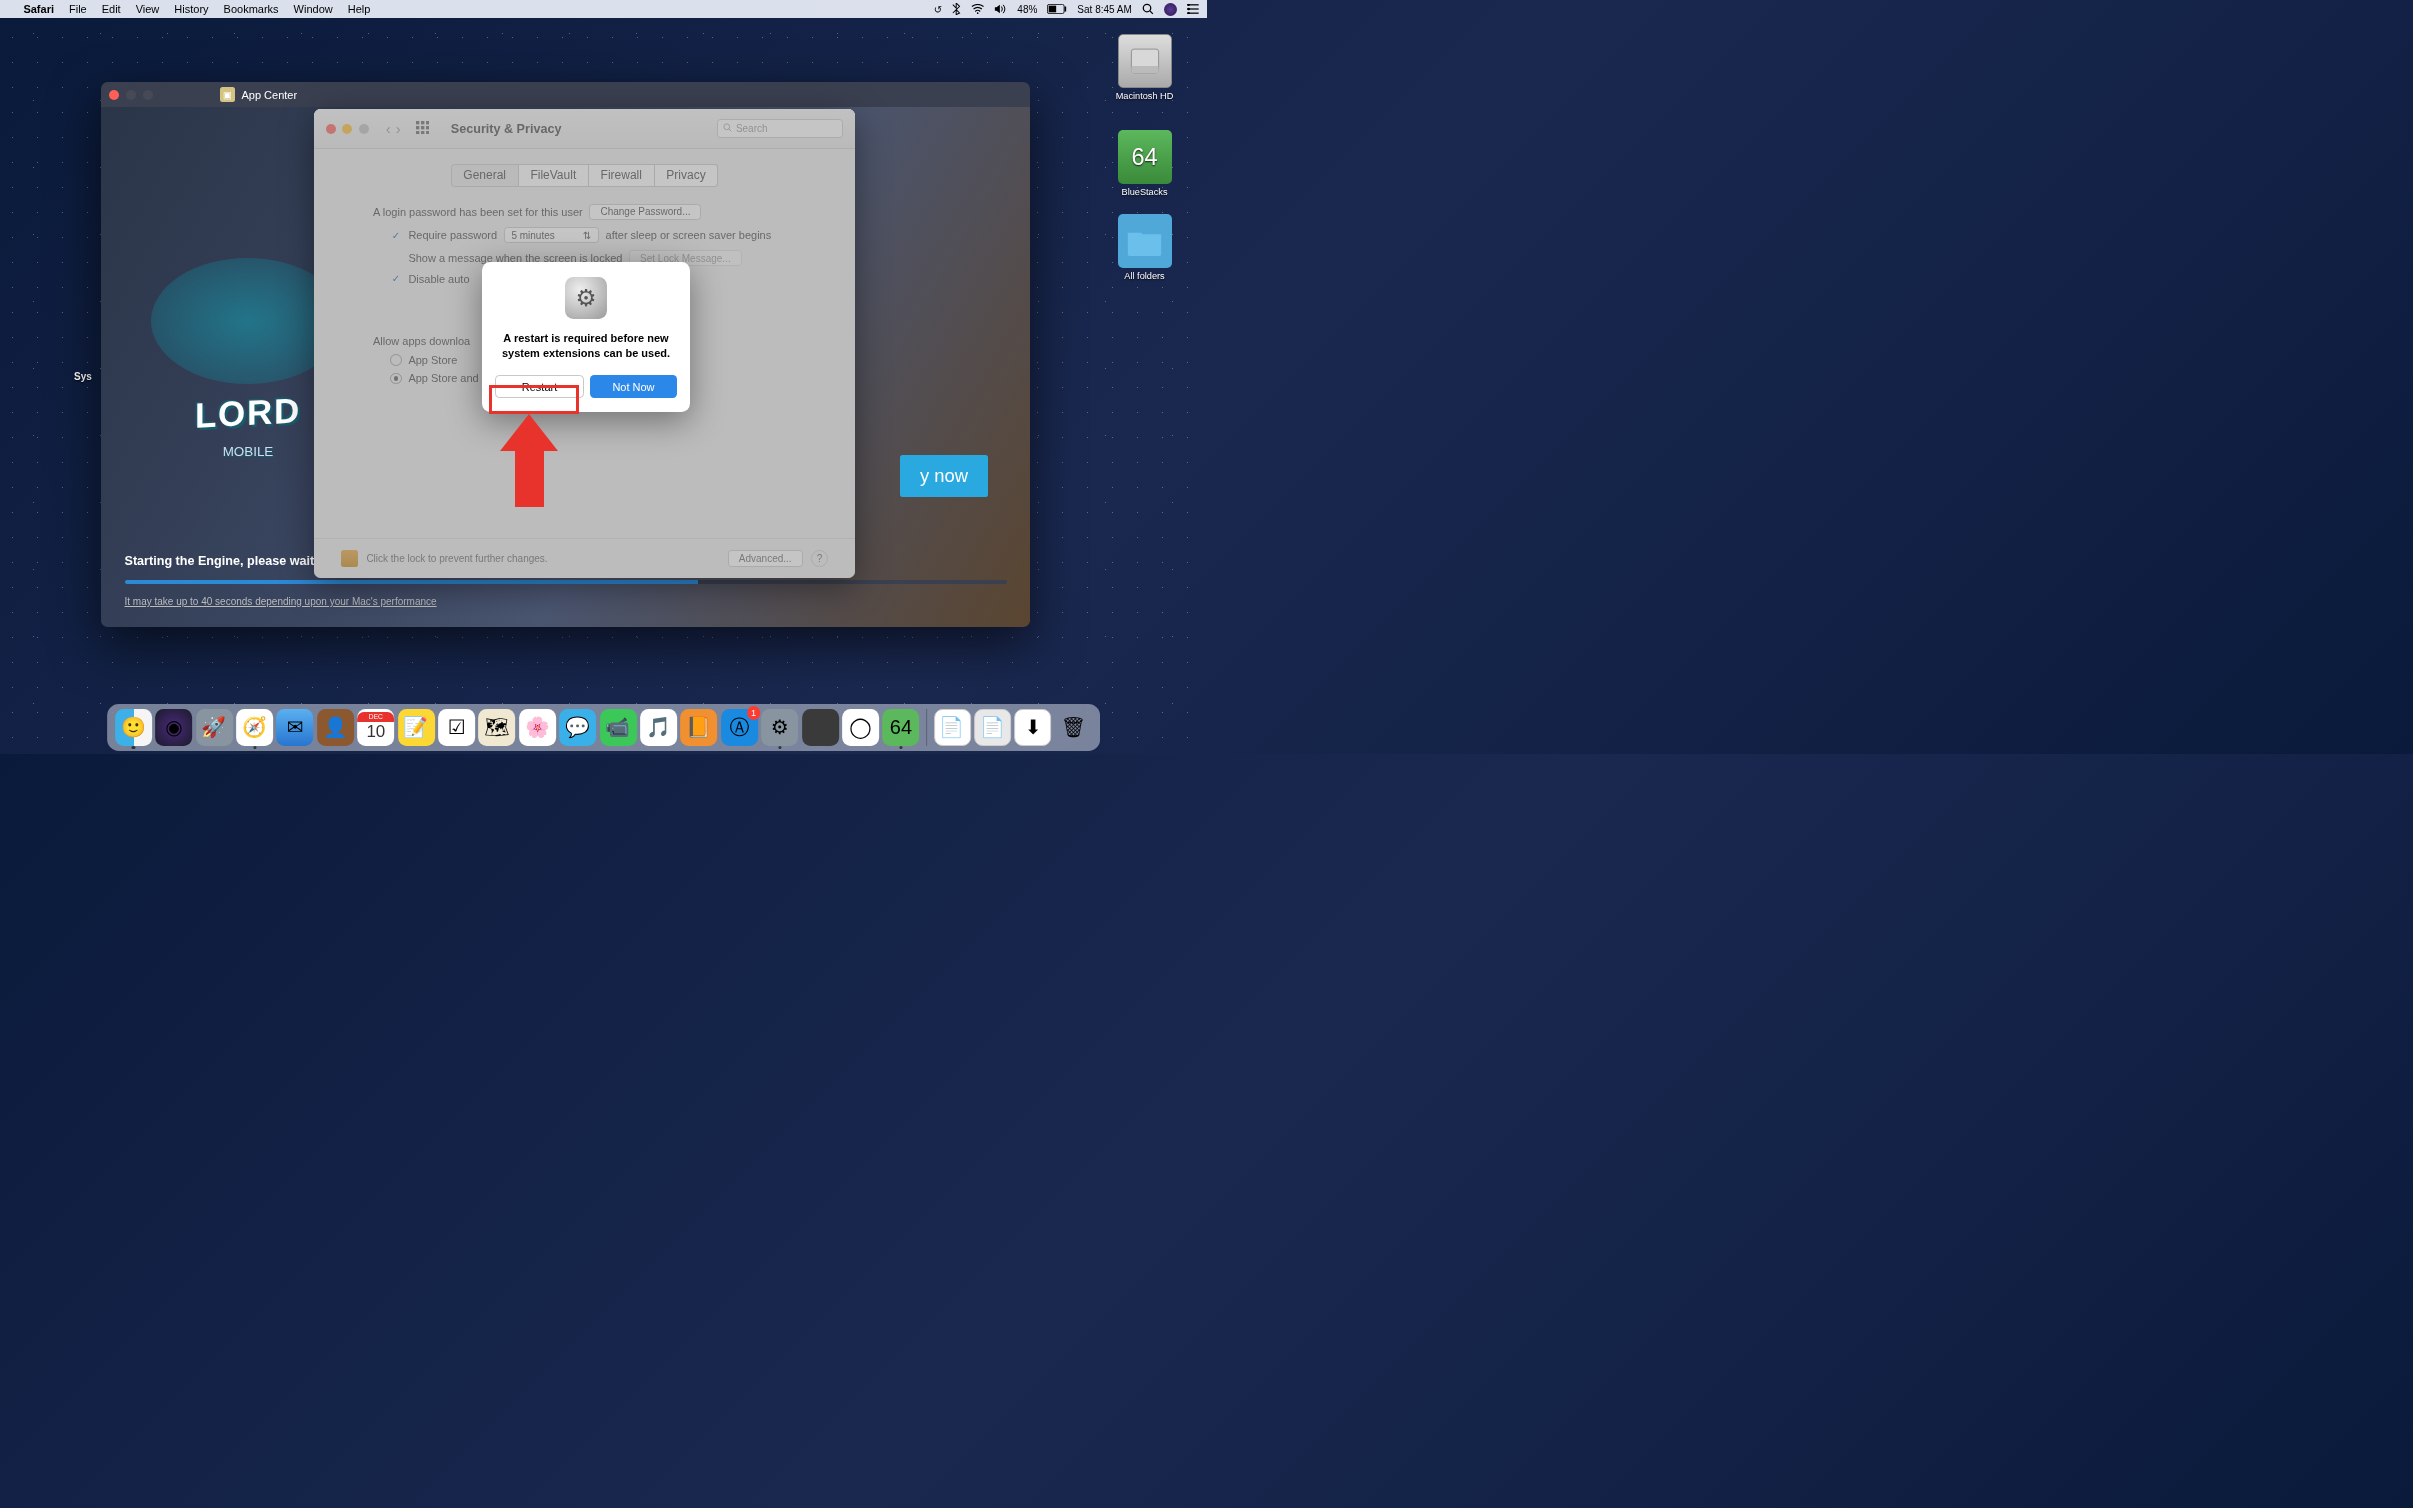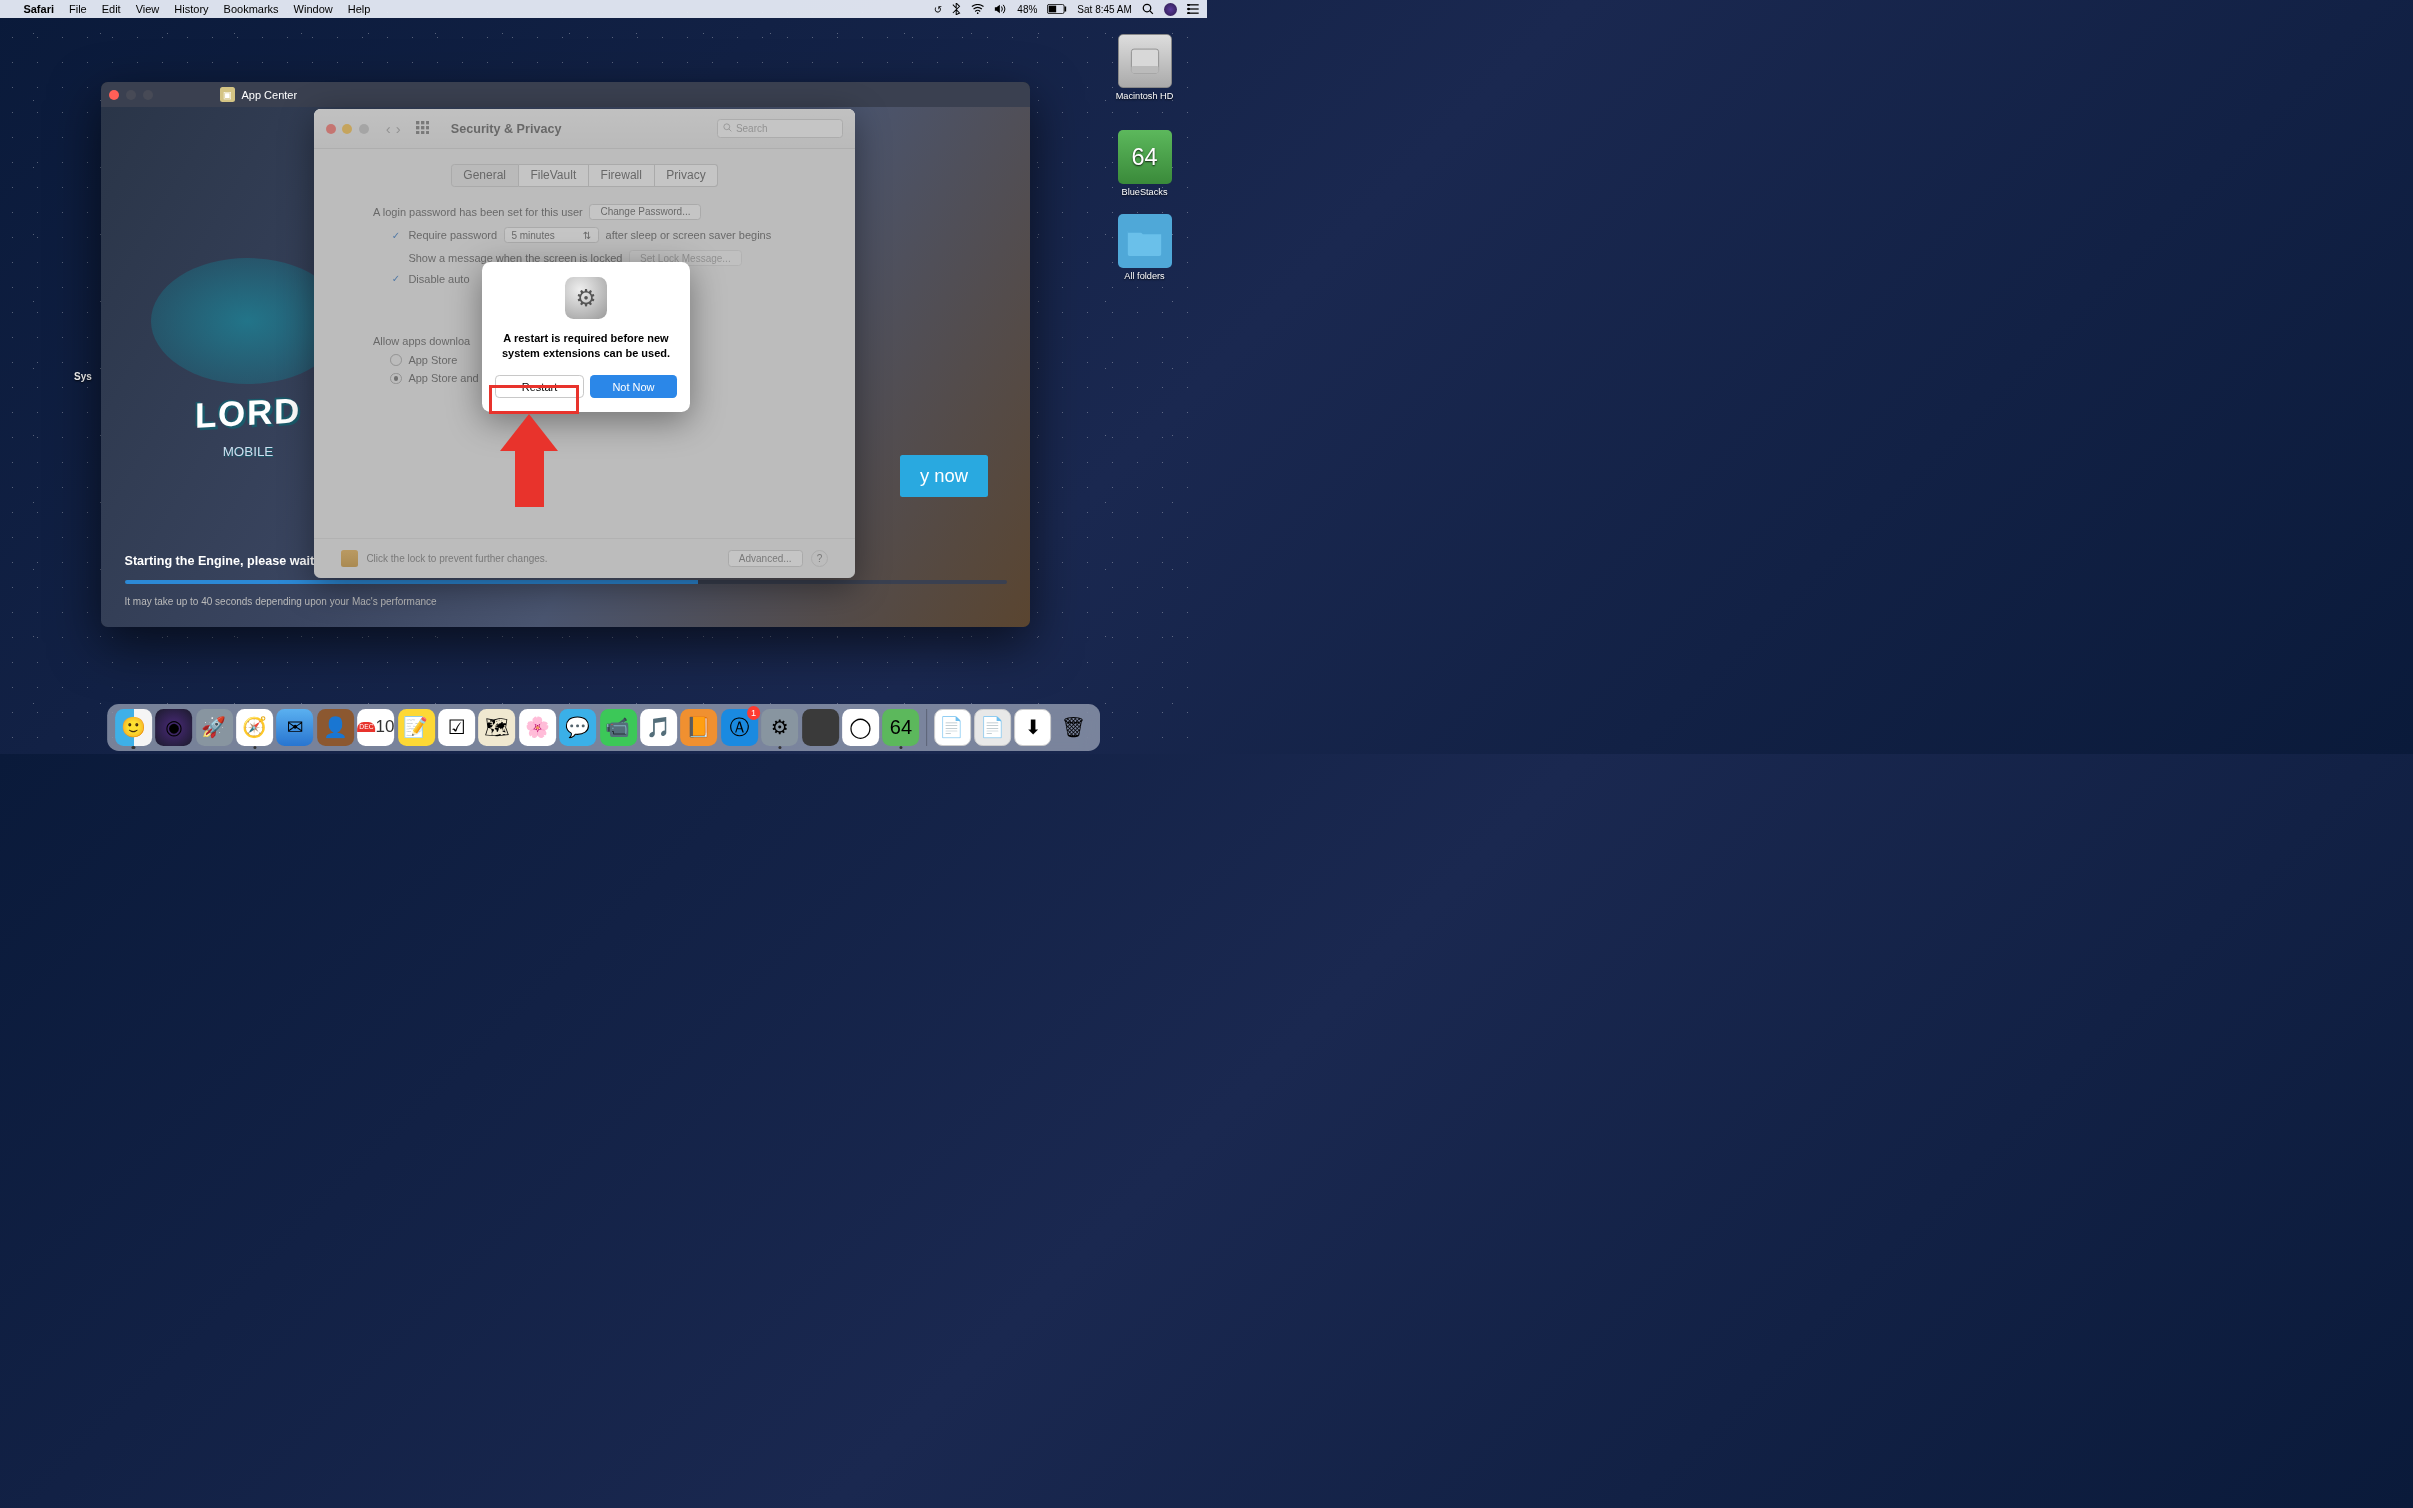--- a/index.html
+++ b/index.html
@@ -31,21 +31,21 @@
 .appcenter .body { position: relative; height: calc(100% - 25px); background: linear-gradient(120deg, #2a3548 0%, #3a4560 40%, #4a5570 60%, #5a4530 100%); }
 .appcenter .body::after { content: ''; position: absolute; left: 50px; top: 151px; width: 193px; height: 126px; background: radial-gradient(ellipse, rgba(30,130,150,0.8), rgba(20,100,120,0.3)); border-radius: 50%; }
 .lords-logo { position: absolute; left: 42px; top: 251px; width: 210px; height: 109px; display:flex; align-items:center; justify-content:center; }
 .lords-text { font-family: Impact, sans-serif; font-size: 35px; font-weight: 900; color: #fff; text-shadow: 2.5px 2.5px 0 #1a5a6a, -1.7px -1.7px 0 #1a5a6a; letter-spacing: 1.7px; transform: skewY(-3deg); }
 .lords-sub { position: absolute; bottom: 8.4px; font-size: 13.4px; color: #cde; text-shadow: 0.8px 0.8px 0 #1a5a6a; }
 .playnow { position: absolute; right: 42px; top: 348px; background: #29a9e0; color: #fff; padding: 10px 20px; font-size: 18.4px; border-radius: 2.5px; }
 .status-area { position: absolute; bottom: 0; left: 0; right: 0; padding: 15px 23.5px 20px; color: #fff; }
 .status-area .st-title { font-weight: 600; font-size: 12.6px; margin-bottom: 11.7px; }
 .progress { height: 4.2px; background: #3a4050; border-radius: 2.5px; overflow: hidden; margin-bottom: 11.7px; }
 .progress .fill { height: 100%; width: 65%; background: #2c89d6; }
-.status-area .st-sub { font-size: 10px; color: #bbb; }
+.status-area .st-sub { font-size: 10px; color: #bbb; text-decoration: underline; }
 .truncated-label { position: absolute; left: -15px; top: 356px; color: #fff; font-size: 10px; font-weight: 600; text-shadow: 0 0.8px 1.7px rgba(0,0,0,0.8); }
 
 
 .secpriv { position: absolute; top: 109px; left: 314px; width: 541px; height: 469px; background: #ececec; border-radius: 6.7px; box-shadow: 0 8.4px 34px rgba(0,0,0,0.4); display: flex; flex-direction: column; z-index: 50; }
 .dim-overlay { position: absolute; inset: 0; background: rgba(140,140,140,0.5); border-radius: 6.7px; z-index: 55; pointer-events: none; }
 .sp-toolbar { height: 40px; background: linear-gradient(#f6f6f6,#e8e8e8); border-bottom: 0.8px solid #d0d0d0; display: flex; align-items: center; padding: 0 11.7px; gap: 10px; border-radius: 6.7px 6.7px 0 0; position: relative; }
 .sp-traffic { display: flex; gap: 6.7px; }
 .sp-traffic span { width: 10px; height: 10px; border-radius: 50%; }
 .sp-red { background: #ff5f57; } .sp-yel { background: #ffbd2e; } .sp-grn { background: #bfbfbf; }
 .sp-nav { display: flex; gap: 5px; color: #999; font-size: 15px; margin-left: 6.7px; }
@@ -309,21 +309,21 @@
     <div class="shaft"></div>
 </div>
 
 <div class="dock">
   <div class="dock-item di-finder running">🙂</div>
   <div class="dock-item di-siri">◉</div>
   <div class="dock-item di-launch">🚀</div>
   <div class="dock-item di-safari running">🧭</div>
   <div class="dock-item di-mail">✉</div>
   <div class="dock-item di-contacts">👤</div>
-  <div class="dock-item di-cal" style="flex-direction:row;font-size:6.7px;">
+  <div class="dock-item di-cal" style="flex-direction:column;font-size:6.7px;">
     <span style="background:#e8332c;color:#fff;width:100%;text-align:center;border-radius:6.7px 6.7px 0 0;line-height:10px;">DEC</span>
     <span style="font-size:17px;color:#333;">10</span>
   </div>
   <div class="dock-item di-notes">📝</div>
   <div class="dock-item di-reminders">☑</div>
   <div class="dock-item di-maps">🗺</div>
   <div class="dock-item di-photos">🌸</div>
   <div class="dock-item di-messages">💬</div>
   <div class="dock-item di-facetime">📹</div>
   <div class="dock-item di-itunes">🎵</div>

